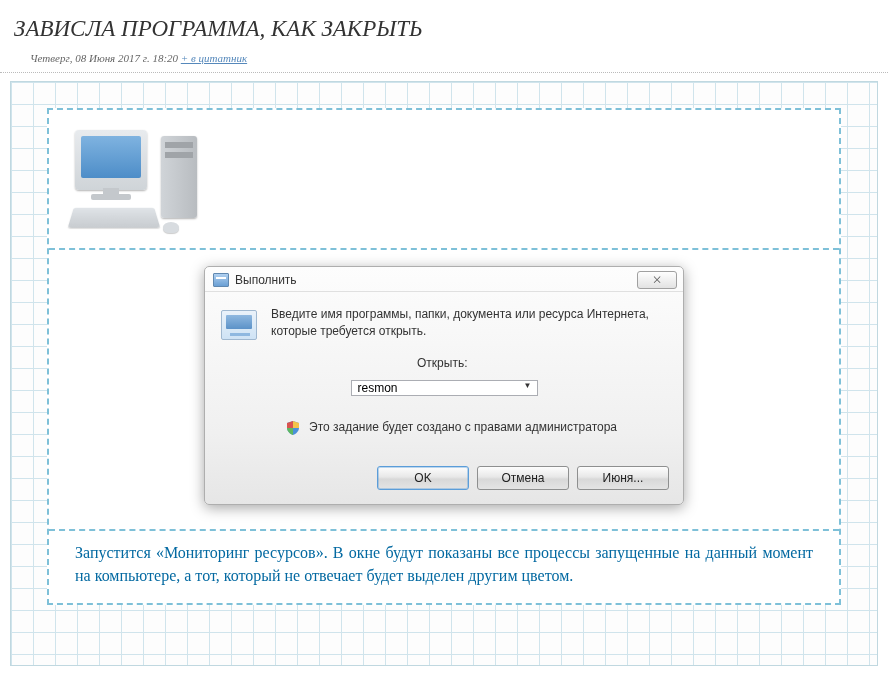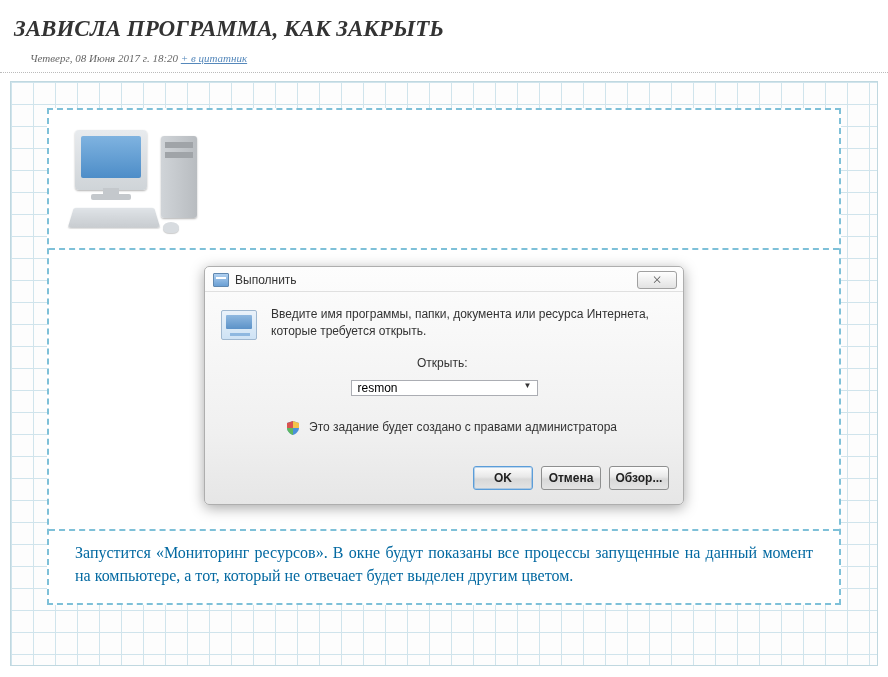--- a/index.html
+++ b/index.html
@@ -6,21 +6,21 @@
     body {
       font-family: Georgia, 'Times New Roman', serif;
       background: #fff;
       width: 888px;
       height: 677px;
       overflow: hidden;
     }
     .page-title {
       font-size: 23px;
       font-style: italic;
-      font-weight: bold;
+      font-weight: normal;
       color: #333;
       padding: 16px 14px 10px 14px;
     }
     .meta-row {
       padding: 0 14px 8px 30px;
       font-size: 11px;
       font-style: italic;
       color: #666;
       border-bottom: 1px dotted #bbb;
       margin-bottom: 2px;
@@ -147,28 +147,27 @@
       width: 16px; height: 16px;
       display: flex; align-items: center; justify-content: center;
     }
     .shield-icon svg { width: 16px; height: 16px; }
     .admin-text { color: #333; }
     .button-row {
       display: flex; justify-content: flex-end; gap: 8px;
       padding: 10px 14px 14px 14px;
     }
     .win-btn {
-      width: 60px; height: 24px;
+      width: 92px; height: 24px;
       border: 1px solid #8e8f8f;
       border-radius: 3px;
       background: linear-gradient(#fdfdfd,#e8e8e8 45%,#d8d8d8 55%,#e4e4e4);
       font-family: 'Segoe UI', Tahoma, Arial, sans-serif;
       font-size: 12px; color: #222;
       cursor: pointer;
-      font-weight: bold;
     }
     .win-btn.primary { border-color: #5b9dd9; box-shadow: 0 0 0 1px rgba(91,157,217,.4) inset; }
     .article-text {
       padding: 10px 6px 0 6px;
       font-family: Liberation Serif, serif;
       font-size: 16px;
       color: #0369a1;
       line-height: 1.45;
       text-align: justify;
     }
@@ -239,21 +238,21 @@
                 <path d="M8 1 L2 3 V8 L8 8 Z" fill="#d9534f"></path>
               </svg>
             </div>
             <span class="admin-text">Это задание будет создано с правами администратора</span>
           </div>
         </div>
 
         <div class="button-row">
           <button class="win-btn primary">OK</button>
           <button class="win-btn">Отмена</button>
-          <button class="win-btn">Обзор...</button>
+          <button class="win-btn">Июня...</button>
         </div>
       </div>
     </div>
 
     <hr class="separator-dash">
 
     <div class="article-text">Запустится «Мониторинг ресурсов». В окне будут показаны все процессы запущенные на данный момент на компьютере, а тот, который не отвечает будет выделен другим цветом.</div>
 
   </div>
 </div>

